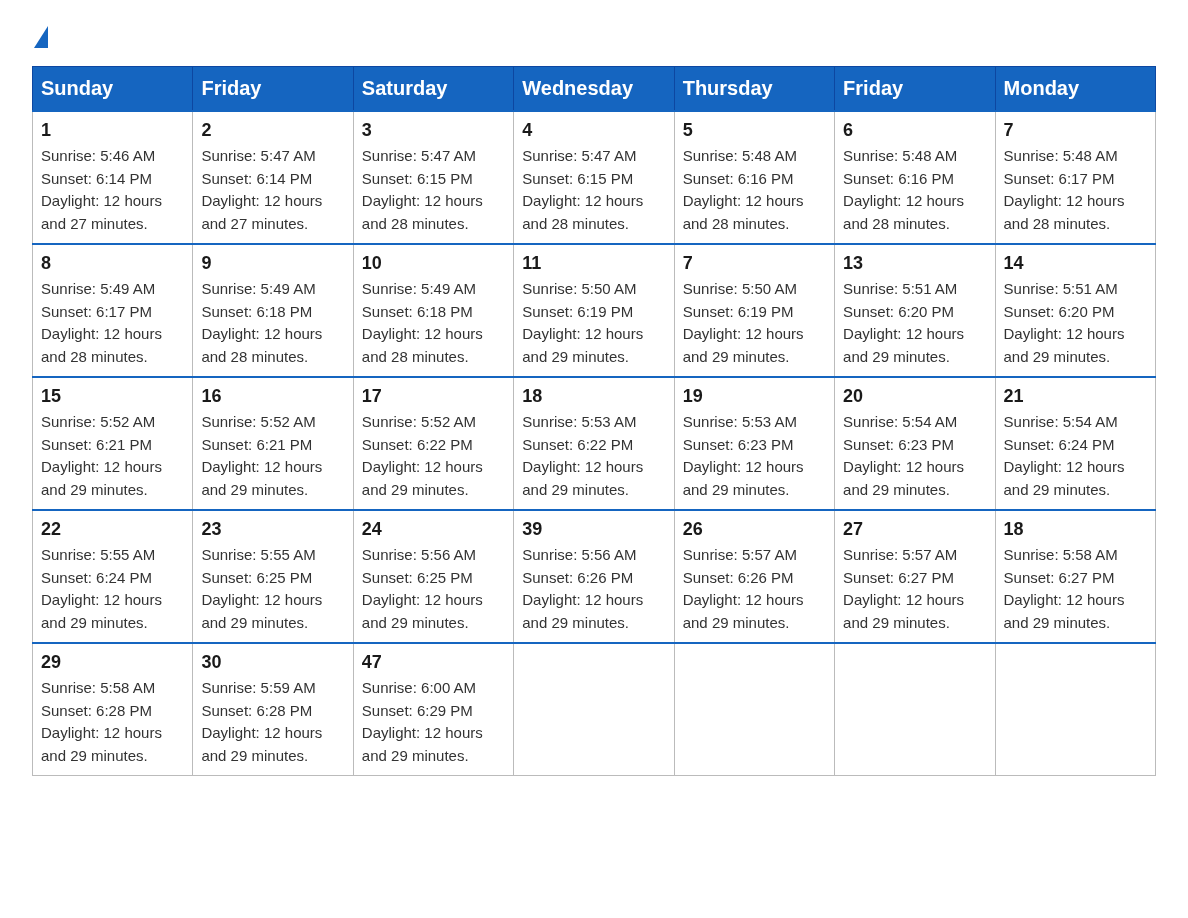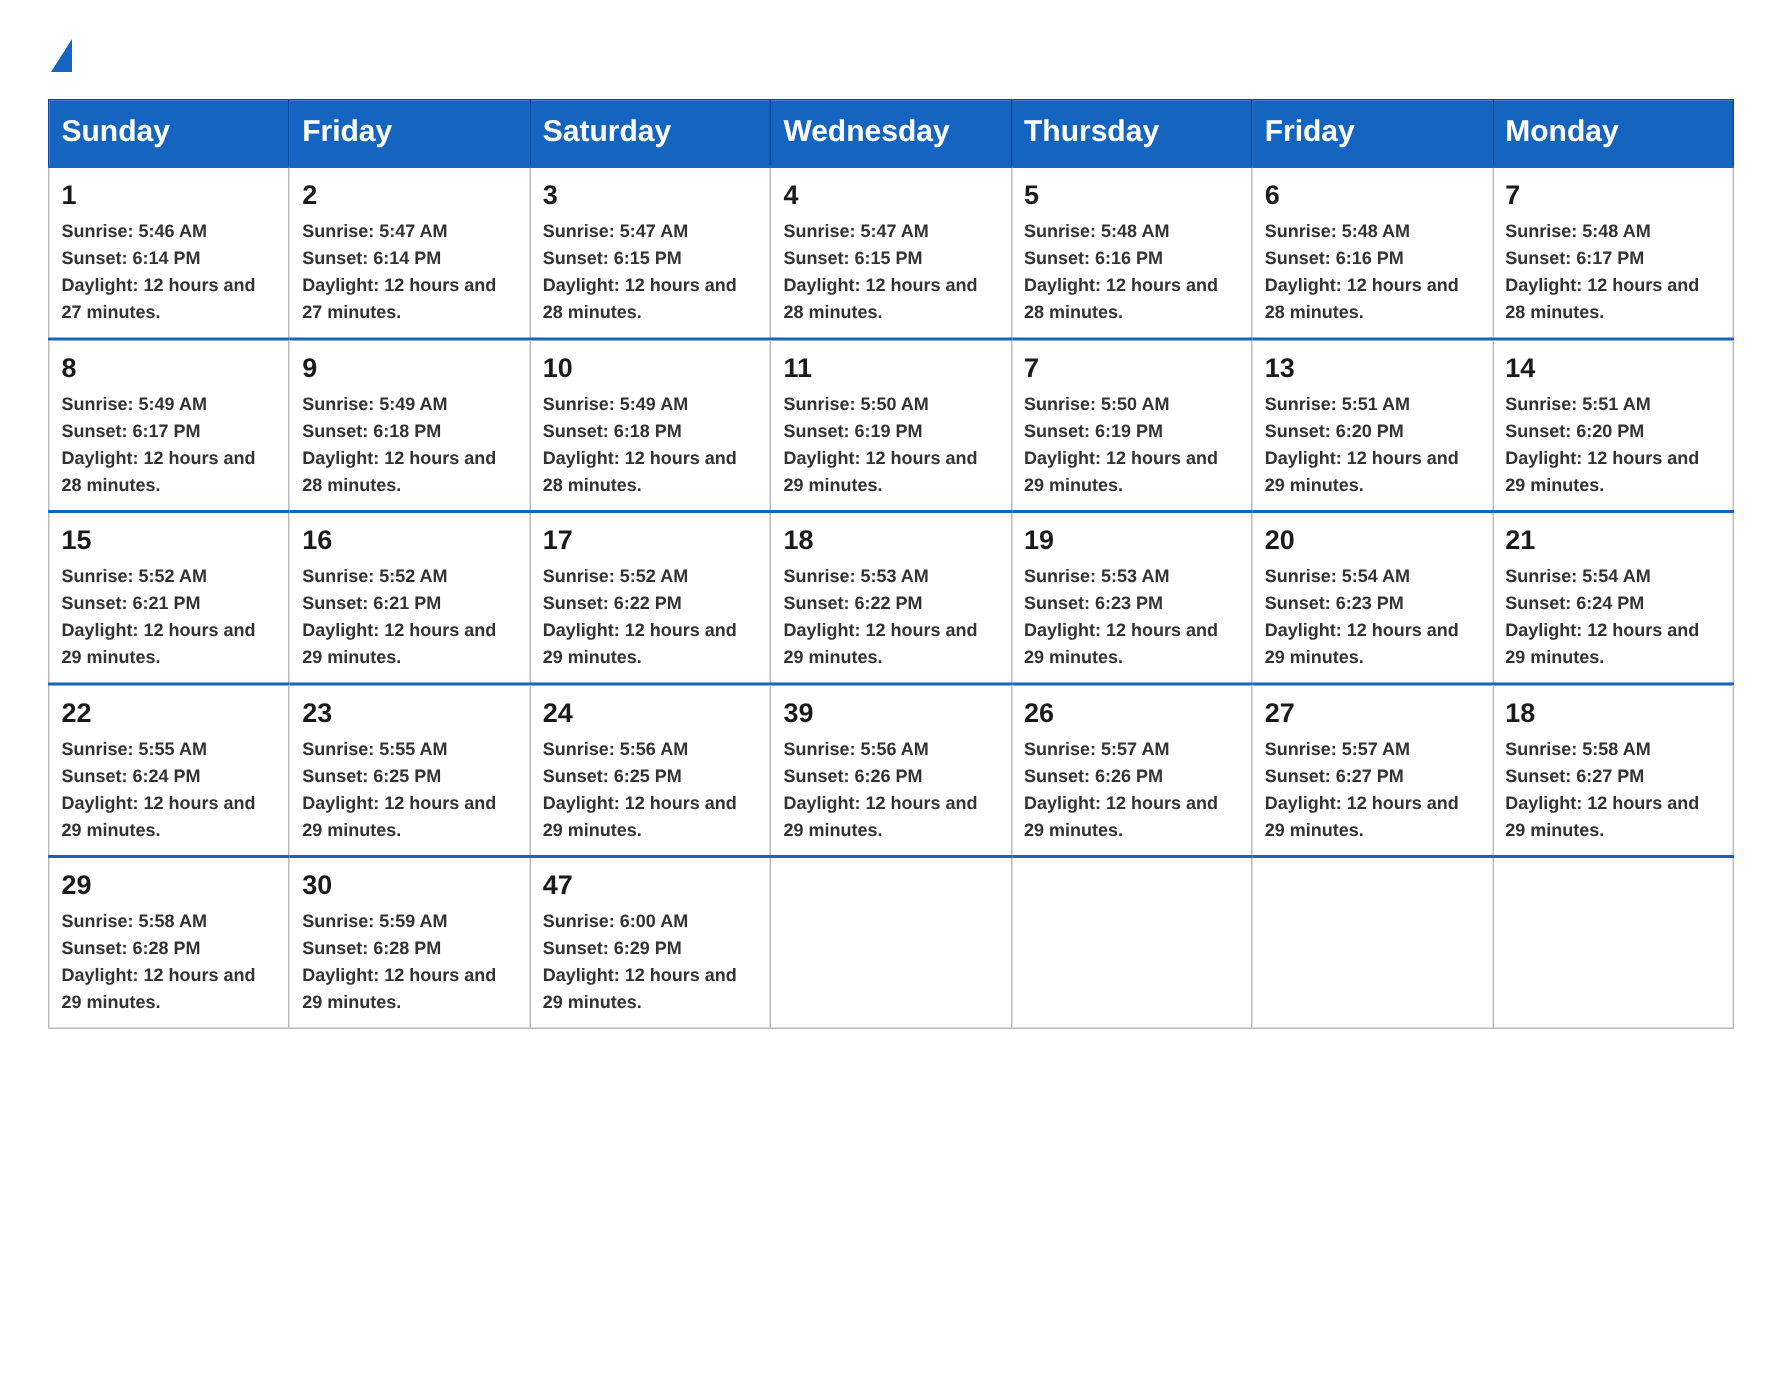--- a/index.html
+++ b/index.html
@@ -82,24 +82,23 @@
       font-size: 13px;
       color: #333;
     }
     .day-number {
       font-size: 18px;
       font-weight: bold;
       color: #1a1a1a;
       margin-bottom: 4px;
     }
     .day-info {
-      font-size: 12px;
+      font-size: 15px;
       line-height: 1.5;
       color: #333;
-      font-weight: bold;
     }
     .week-row td {
       border-top: 2px solid #1565c0;
     }
     .empty-cell {
       background: #fff;
     }
   </style>
 </head>
 <body>

